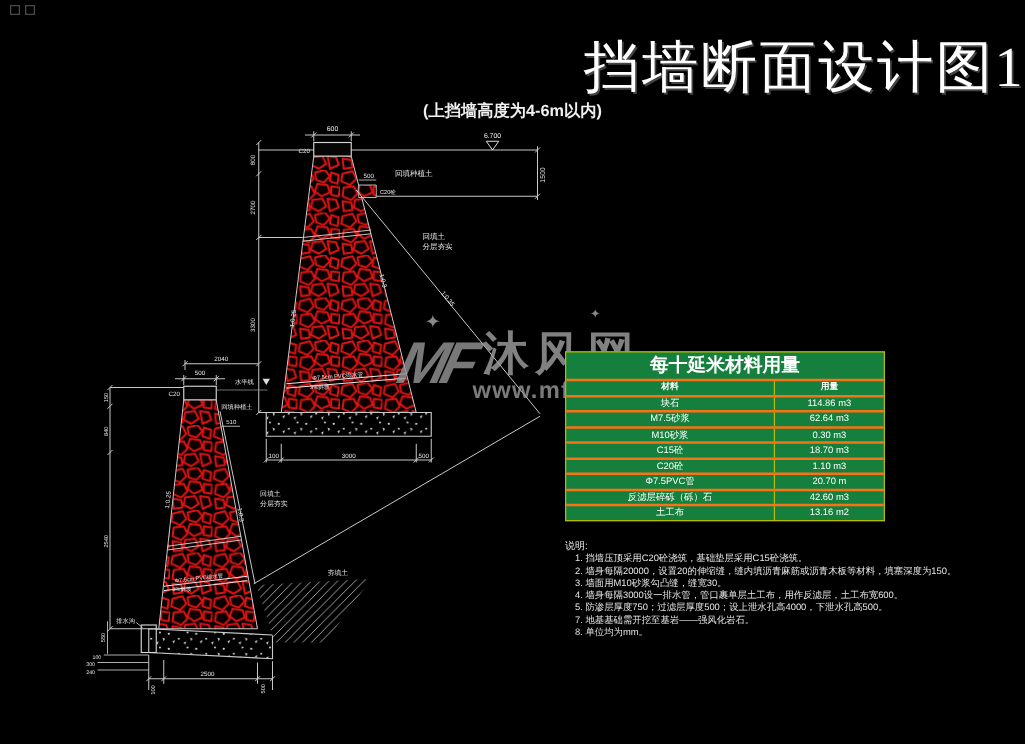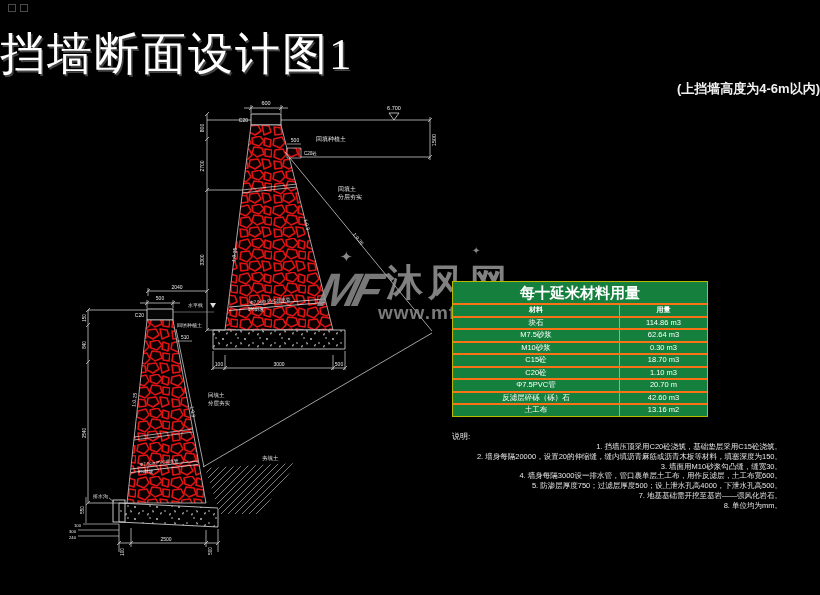--- a/index.html
+++ b/index.html
@@ -1,20 +1,20 @@
 <!DOCTYPE html>
 <html><head>
 <meta charset="utf-8">
 <style>
   html,body{margin:0;padding:0;background:#000;overflow:hidden;}
   body{width:820px;height:595px;position:relative;font-family:"Liberation Sans",sans-serif;color:#fff;}
-  .page-title{position:absolute;top:24px;left:0;width:820px;text-align:left;
+  .page-title{position:absolute;top:24px;left:0;width:820px;text-align:right;
     font-family:"Liberation Serif",serif;font-size:45px;letter-spacing:2px;color:#fff;
     text-shadow:1.5px 1.5px 0 #444;z-index:1;}
-  .page-subtitle{position:absolute;top:80px;left:0;width:820px;text-align:right;
+  .page-subtitle{position:absolute;top:80px;left:0;width:820px;text-align:center;
     font-size:13px;font-weight:bold;color:#f0f0f0;z-index:1;}
   .corner-marks{position:absolute;left:8px;top:4px;display:flex;gap:4px;opacity:.55;z-index:1;}
   .corner-marks span{display:block;width:6px;height:6px;border:1px solid #888;}
   svg.drawing{position:absolute;left:40px;top:95px;width:570px;height:480px;z-index:2;}
   svg text{font-family:"Liberation Sans",sans-serif;fill:#e8e8e8;}
   
   .watermark{position:absolute;left:320px;top:256px;width:220px;height:72px;z-index:3;opacity:.8;}
   .wm-logo{position:absolute;left:0;top:6px;font-size:47px;font-style:italic;font-weight:bold;
     color:#969696;letter-spacing:-5px;transform:skewX(-14deg);}
   .wm-brand{position:absolute;left:66px;top:2px;font-size:37px;font-weight:bold;color:#a2a2a2;letter-spacing:5px;}
@@ -25,21 +25,21 @@
   .mat-table{position:absolute;left:452px;top:281px;width:254px;z-index:4;background:#15803d;
     border:1px solid #b9b900;}
   .mt-title{height:21px;line-height:21px;text-align:center;font-size:15px;font-weight:bold;color:#fff;}
   .mt-row{display:grid;grid-template-columns:167px 1fr;border-top:2px solid #f97316;}
   .mt-row>div{text-align:center;font-size:7.5px;line-height:10.5px;height:10.5px;color:#fff;overflow:hidden;}
   .mt-row>div:first-child{border-right:1px solid #b9b900;}
   .mt-head>div{font-weight:bold;font-size:7px;}
   
   .notes{position:absolute;left:452px;top:431px;width:330px;z-index:4;color:#e6e6e6;}
   .notes-heading{font-size:8px;line-height:11px;}
-  .note-line{font-size:7.5px;line-height:9.8px;padding-left:8px;white-space:nowrap;text-align:right;}
+  .note-line{font-size:7.5px;line-height:9.8px;padding-left:8px;white-space:nowrap;}
 </style>
 </head>
 <body>
 
 <div class="corner-marks">
   <span></span>
   <span></span>
 </div>
 
 <div class="page-title">挡墙断面设计图1</div>

